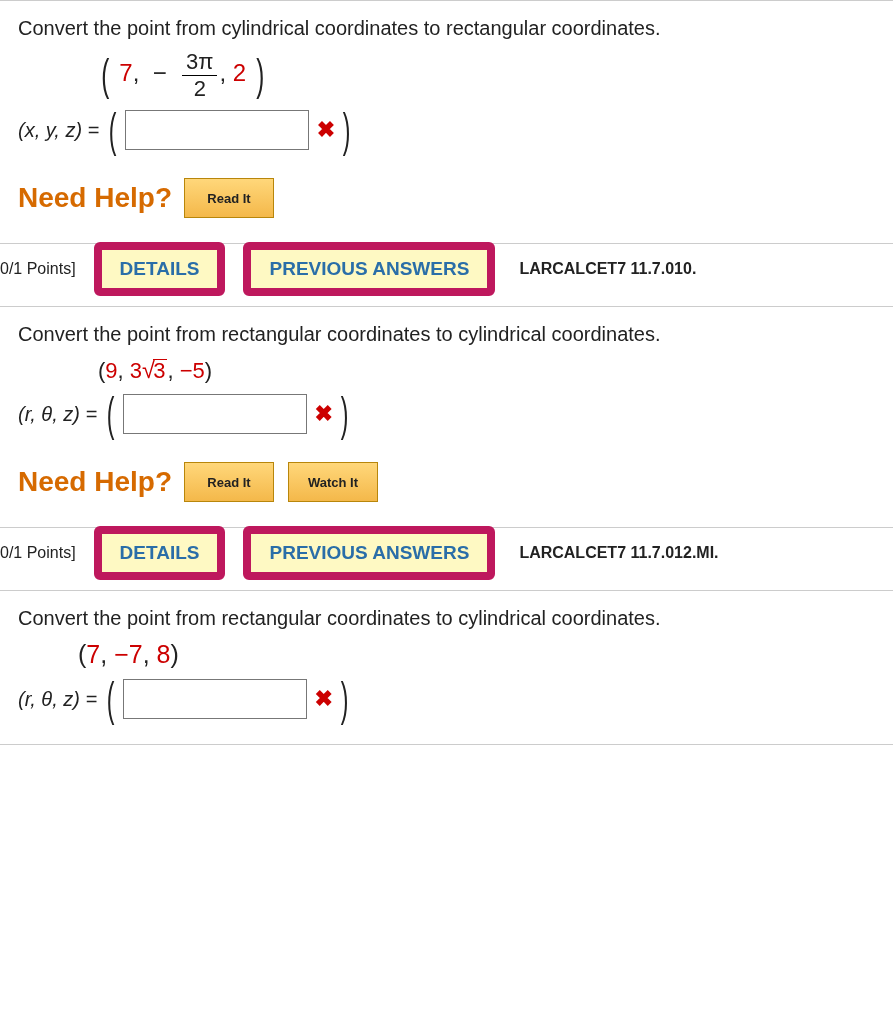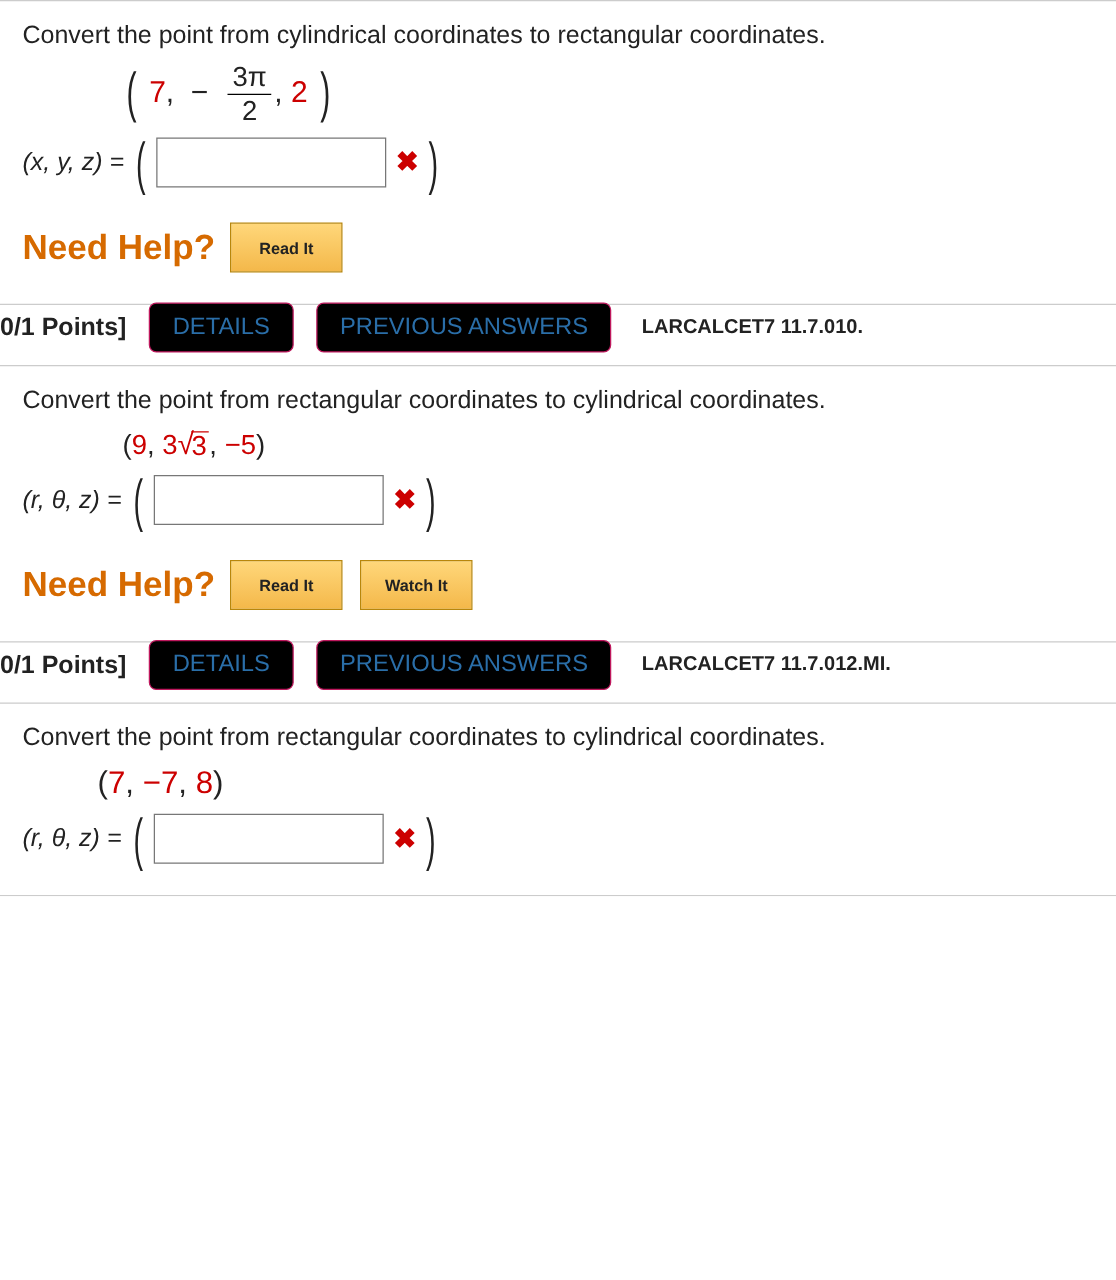--- a/index.html
+++ b/index.html
@@ -102,31 +102,31 @@
     cursor: pointer;
   }
   .header-row {
     display: flex;
     align-items: center;
     padding: 0 0 10px 0;
     gap: 18px;
     margin-top: -2px;
   }
   .points {
-    font-weight: bold;
-    font-size: 20px;
+    font-weight: normal;
+    font-size: 16px;
   }
   .pill {
-    border: 1px solid #be185d;
+    border: 8px solid #be185d;
     color: #2a6ea8;
-    background: #000000;
+    background: #fef9c3;
     border-radius: 6px;
     padding: 8px 18px;
     font-size: 19px;
-    font-weight: 400;
+    font-weight: 700;
     cursor: pointer;
   }
   .ref {
     font-weight: bold;
     font-size: 16px;
     color: #222;
     margin-left: 6px;
   }
   .sqrt-wrap {
     display: inline-flex;

